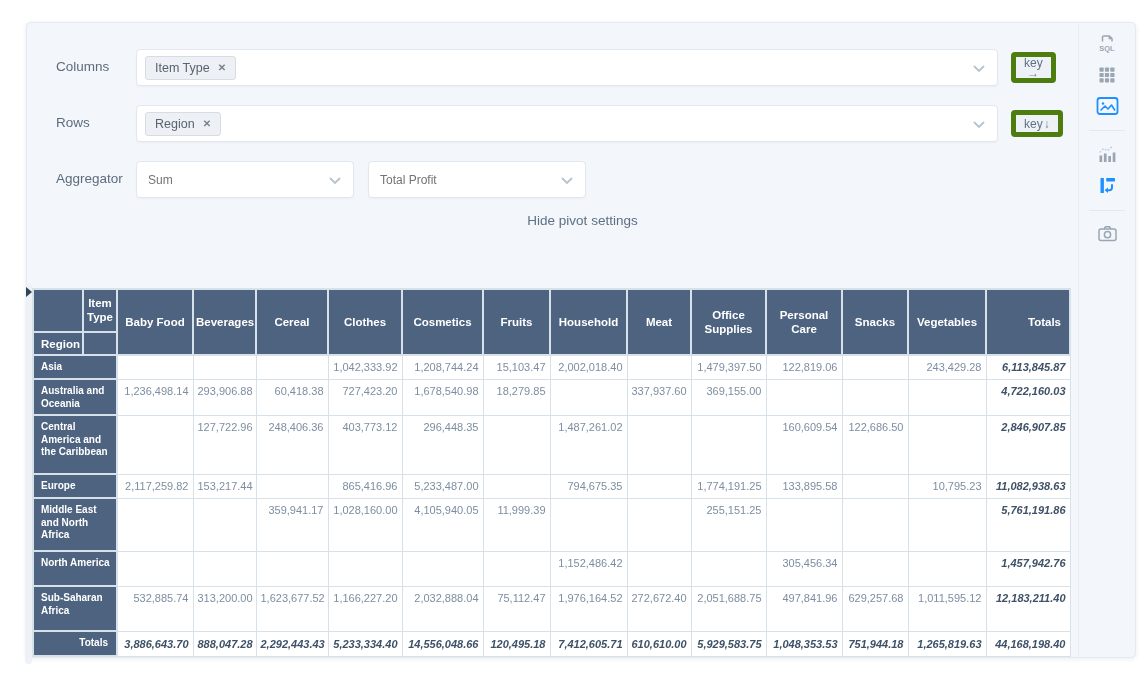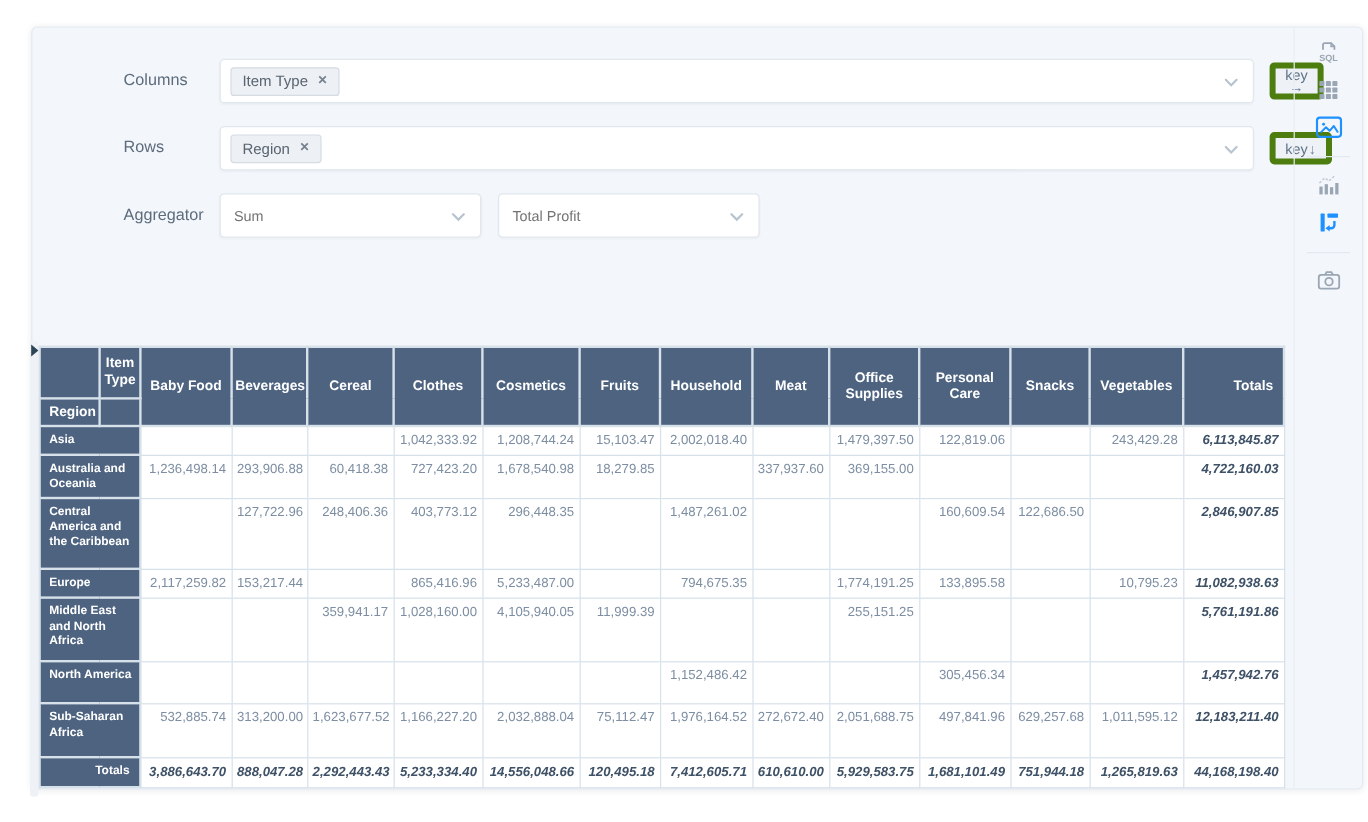--- a/index.html
+++ b/index.html
@@ -9,21 +9,21 @@
     background:#ffffff; font-family:"Liberation Sans", sans-serif;
     overflow:hidden;
   }
   .card {
     position:absolute; left:26px; top:22px; width:1110px; height:636px;
     background:#f3f6fa; border:1px solid #e4eaf1; border-radius:5px;
     box-shadow:0 1px 5px rgba(31,45,61,.09);
   }
   
   .settings { padding:26px 0 0 29px; }
-  .ctl-row { display:flex; align-items:flex-start; margin-bottom:19px;margin-left:47px; }
+  .ctl-row { display:flex; align-items:flex-start; margin-bottom:19px; }
   .ctl-label { width:80px; padding-top:10px; font-size:13.5px; color:#5d6c7d; flex:none; }
   .select {
     background:#fff; border:1px solid #e1e7ee; border-radius:4px; height:37px;
     display:flex; align-items:center; position:relative; cursor:pointer;
     box-shadow:0 1px 2px rgba(31,45,61,.04);
   }
   .select.wide { width:862px; }
   .select.mid  { width:218px; }
   .select .chevron { position:absolute; right:12px; top:15px; line-height:0; }
   .selval { margin-left:11px; font-size:12px; color:#737373; }
@@ -148,20 +148,23 @@
         <span class="selval">Total Profit</span>
         <span class="chevron">
           <svg width="12" height="8" viewBox="0 0 12 8">
               <path d="M1.5 1.5 L6 6 L10.5 1.5" stroke="#b7c3cf" stroke-width="1.8" fill="none" stroke-linecap="round"></path>
             </svg>
         </span>
       </div>
     </div>
 
 
+    <div class="hide-row">
+      <a>Hide pivot settings</a>
+    </div>
   </div>
 
   <div class="table-area">
     <div class="collapse-handle">
       <div class="tri"></div>
     </div>
     <table class="pvt" id="pivot-table">
       <colgroup>
         <col style="width:50px">
           <col style="width:34px">
@@ -319,21 +322,21 @@
             <th class="rowlabel totals-label" colspan="2">Totals</th>
             <td class="val coltotal">3,886,643.70</td>
             <td class="val coltotal">888,047.28</td>
             <td class="val coltotal">2,292,443.43</td>
             <td class="val coltotal">5,233,334.40</td>
             <td class="val coltotal">14,556,048.66</td>
             <td class="val coltotal">120,495.18</td>
             <td class="val coltotal">7,412,605.71</td>
             <td class="val coltotal">610,610.00</td>
             <td class="val coltotal">5,929,583.75</td>
-            <td class="val coltotal">1,681,101.49</td>
+            <td class="val coltotal">1,048,353.53</td>
             <td class="val coltotal">751,944.18</td>
             <td class="val coltotal">1,265,819.63</td>
             <td class="val grandtotal">44,168,198.40</td>
           </tr>
         </tbody>
     </table>
   </div>
 
   <div class="sidebar">
     <span class="sb-icon">

